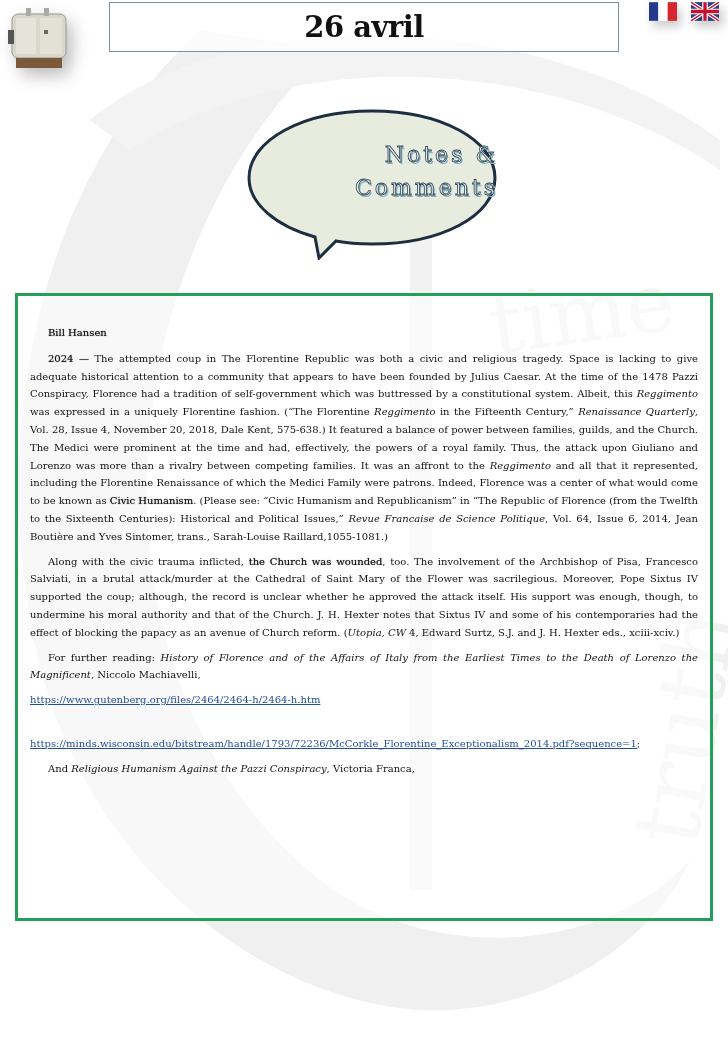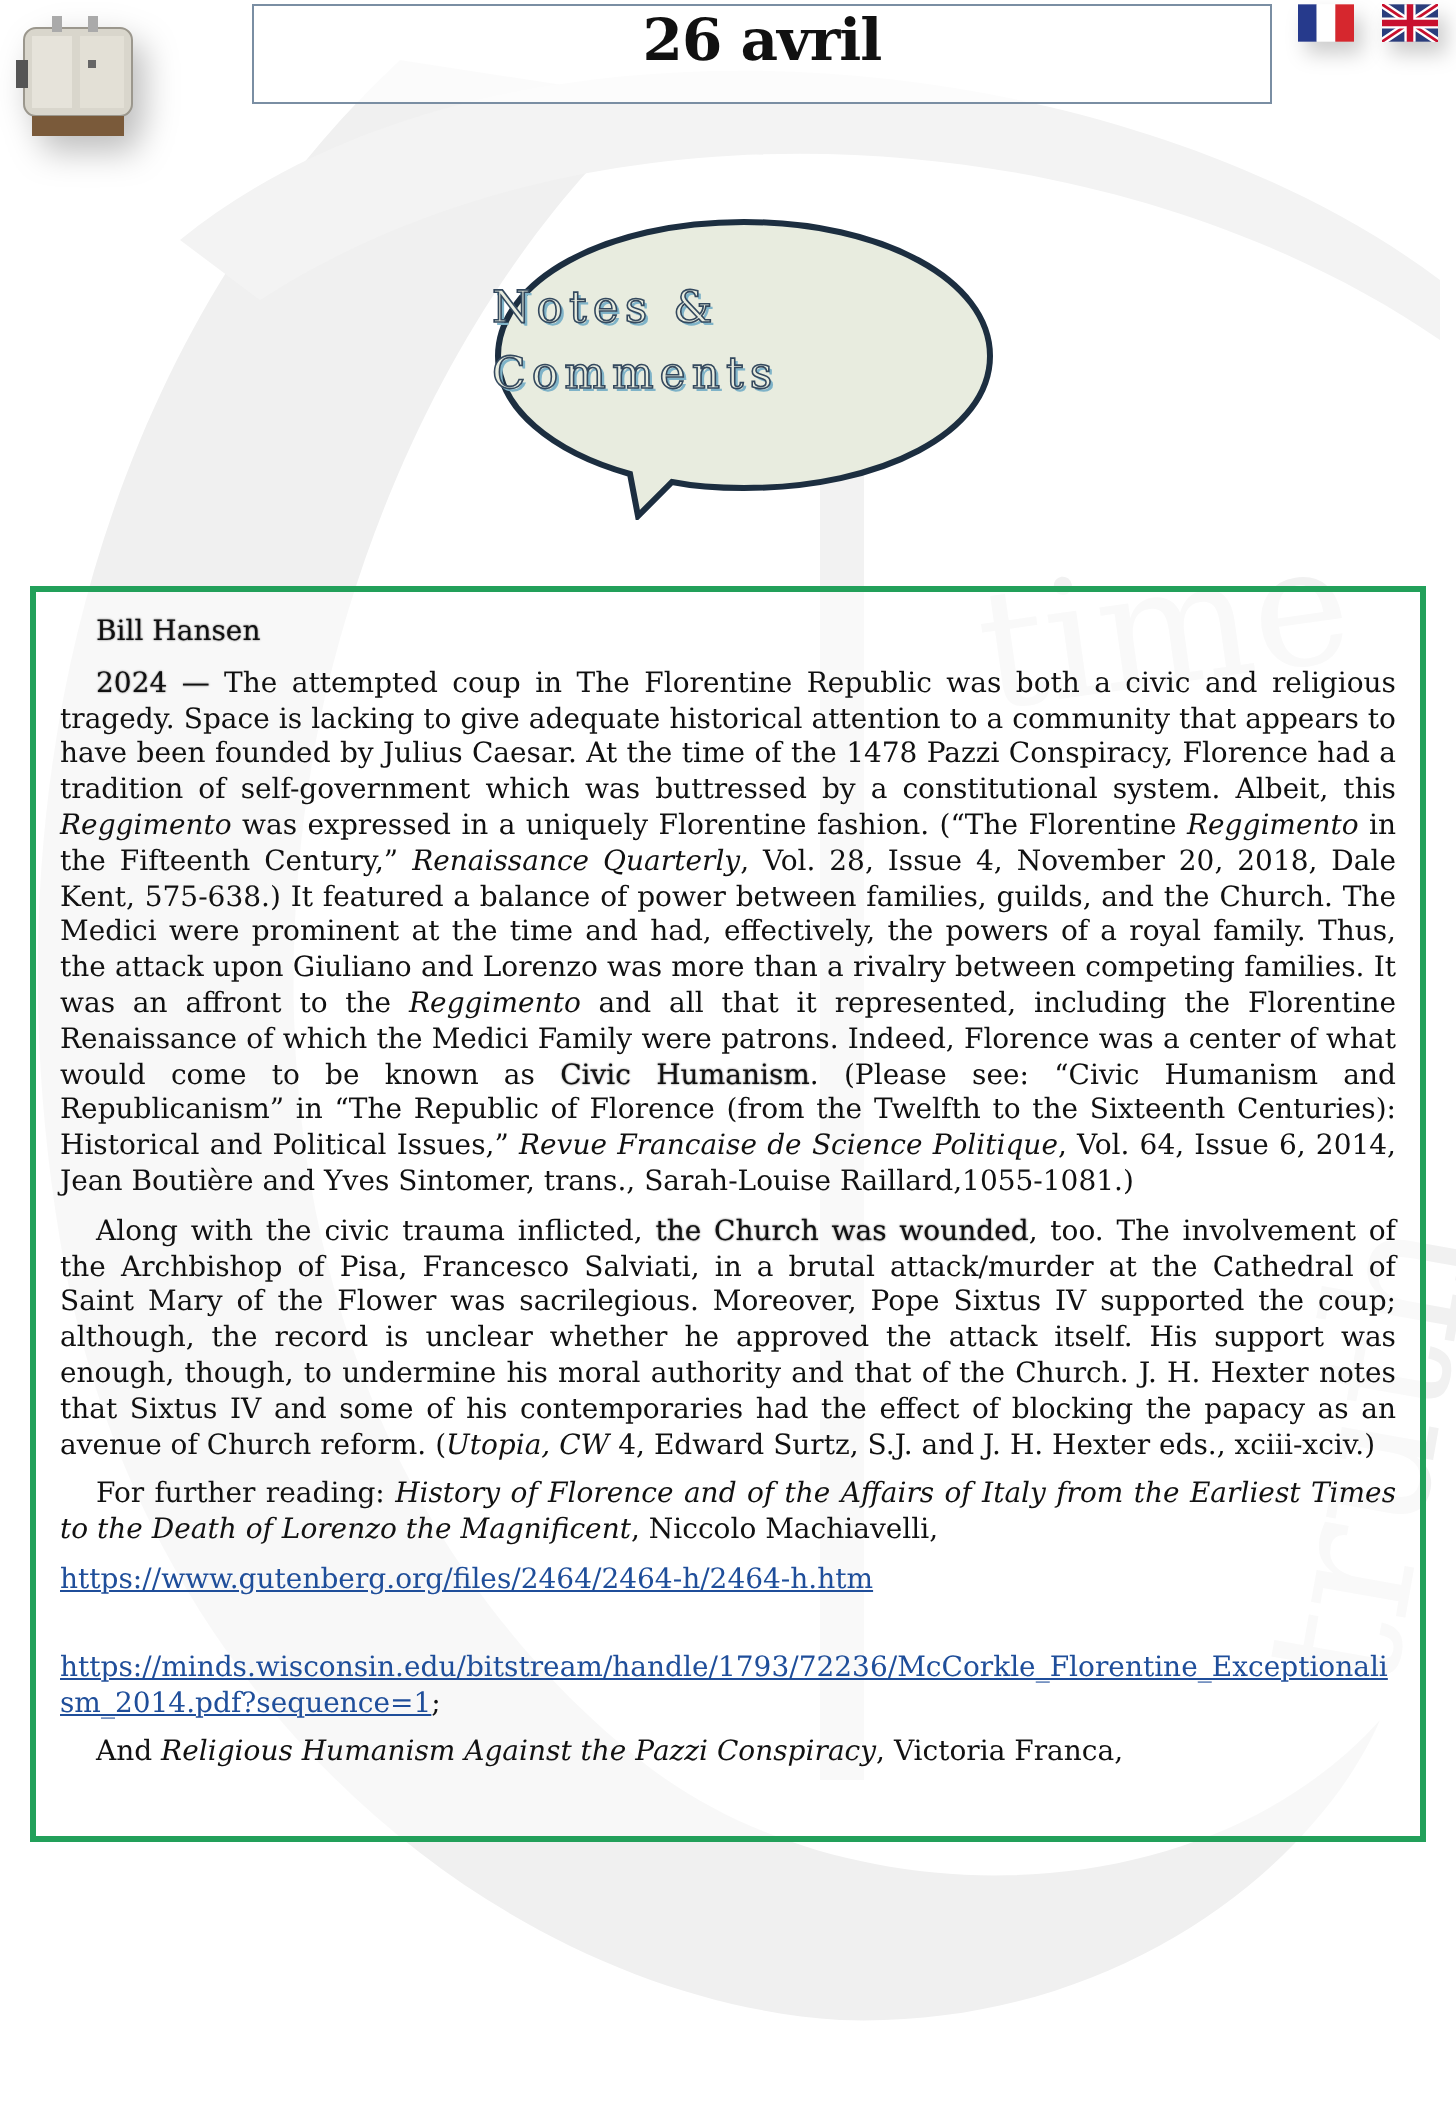--- a/index.html
+++ b/index.html
@@ -12,48 +12,48 @@
     .watermark { position: absolute; left: 0; top: 0; width: 728px; height: 1059px; z-index: 0; pointer-events: none; }
     .layer { position: relative; z-index: 1; }
 
     .corner-image {
       position: absolute; left: 4px; top: 4px; width: 70px; height: 68px;
       filter: drop-shadow(6px 8px 8px rgba(0,0,0,0.25));
     }
     .title-box {
       position: absolute; left: 109px; top: 2px; width: 508px; height: 48px;
       border: 1px solid #7a8ea3; background: rgba(255,255,255,0.75);
-      display: flex; justify-content: center; margin-left: 17px;
+      display: flex; align-items: center; justify-content: center;
     }
     .title-text {
       font-family: "DejaVu Serif", serif; font-weight: bold; font-size: 29px;
       letter-spacing: -0.5px; color: #111;
     }
     .flag { position: absolute; top: 2px; width: 28px; height: 19px; cursor: pointer;
       filter: drop-shadow(4px 6px 5px rgba(0,0,0,0.2)); }
     .flag-fr { left: 649px; }
     .flag-uk { left: 691px; }
 
     .bubble { position: absolute; left: 246px; top: 108px; width: 252px; height: 152px; }
     .bubble-text {
-      position: absolute; left: 246px; top: 138px; width: 252px; text-align: left;
+      position: absolute; left: 246px; top: 138px; width: 252px; text-align: right;
       font-family: "DejaVu Serif", serif; font-size: 22px; line-height: 33px;
       letter-spacing: 3px; color: #e8ecdf;
       -webkit-text-stroke: 0.8px #34495e;
       text-shadow: 1.5px 1.5px 0 #7fb3c8;
     }
 
     .content-box {
       position: absolute; left: 15px; top: 293px; width: 692px; height: 622px;
       border: 3px solid #22a05a; background: rgba(255,255,255,0.55);
       box-sizing: content-box;
     }
     .content {
-      padding: 12px 12px 0 12px;
-      font-family: "DejaVu Serif", serif; font-size: 14px; line-height: 17.8px;
+      padding: 28px 12px 0 12px;
+      font-family: "DejaVu Serif", serif; font-size: 10px; line-height: 17.8px;
       text-align: justify; color: #111;
     }
     .content p { margin: 0 0 7px 0; text-indent: 18px; }
     .author { text-indent: 18px; margin-bottom: 8px !important; }
     .bold-shadow { font-weight: normal; text-shadow: 0 0 1px #555; }
     .content i { font-style: italic; }
     .link-line { text-align: left; text-indent: 0 !important; }
     .link { color: #1f4e9a; text-decoration: underline; cursor: pointer; }
   </style>
 </head>

